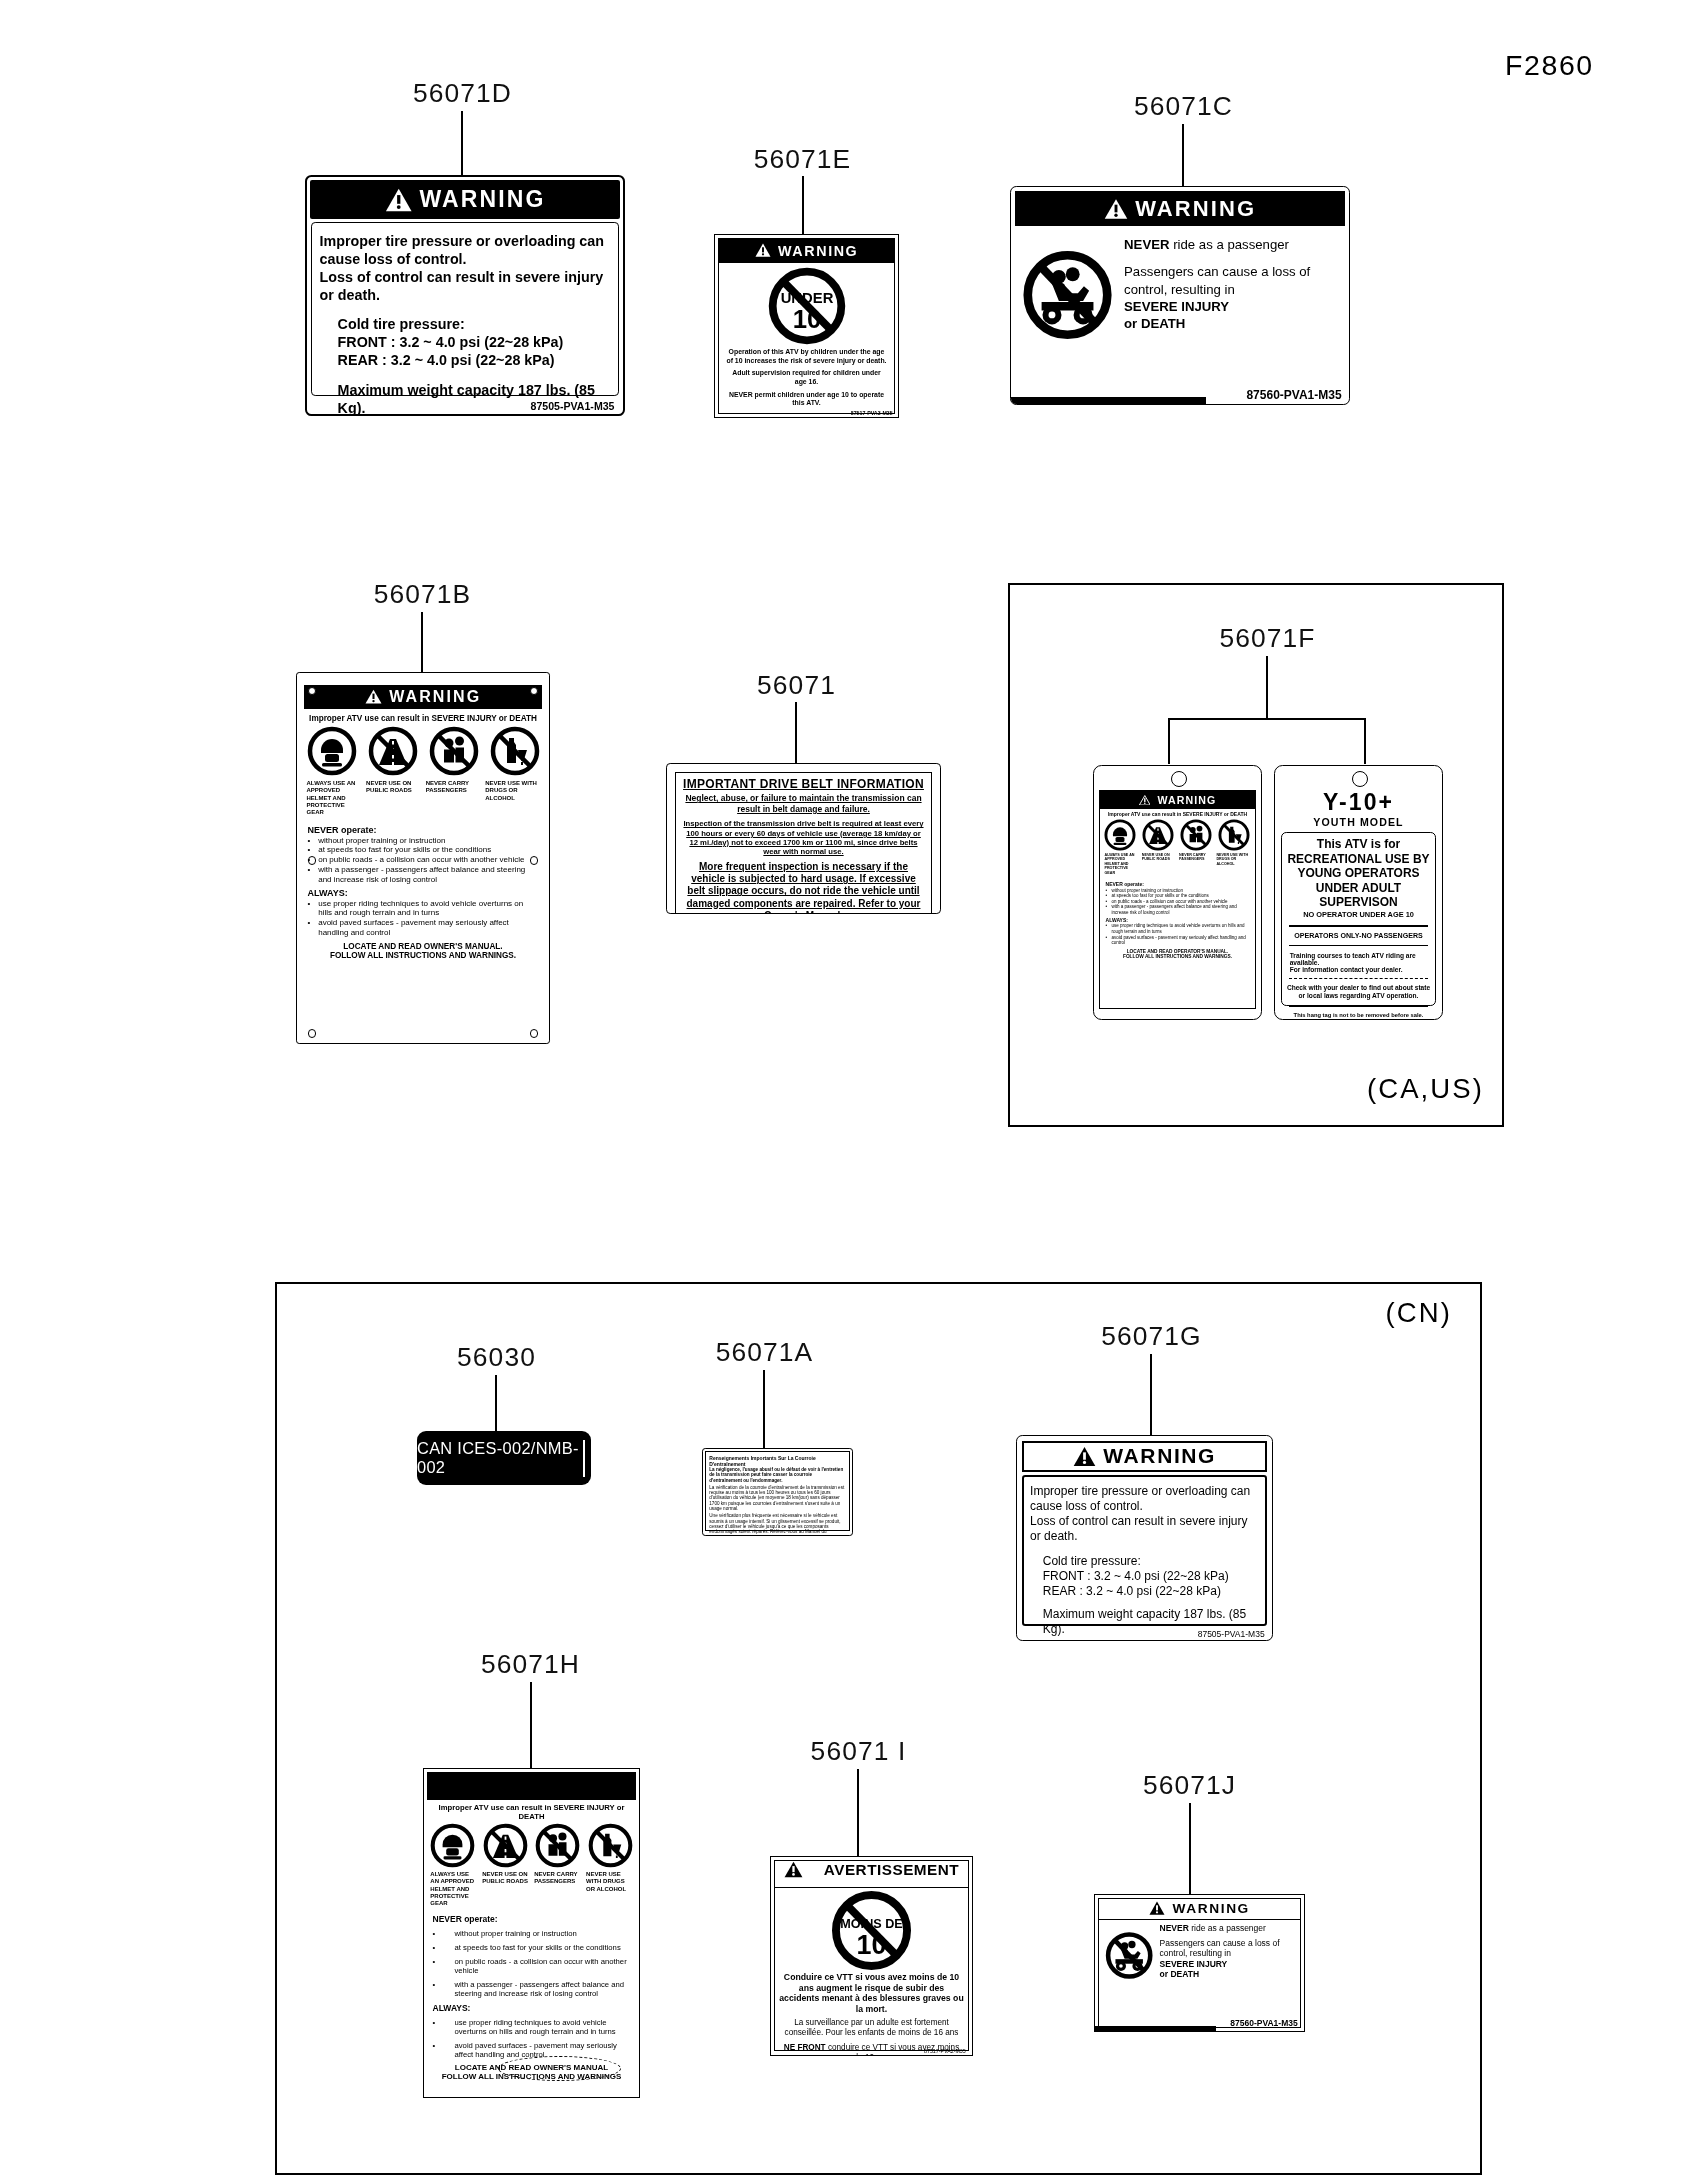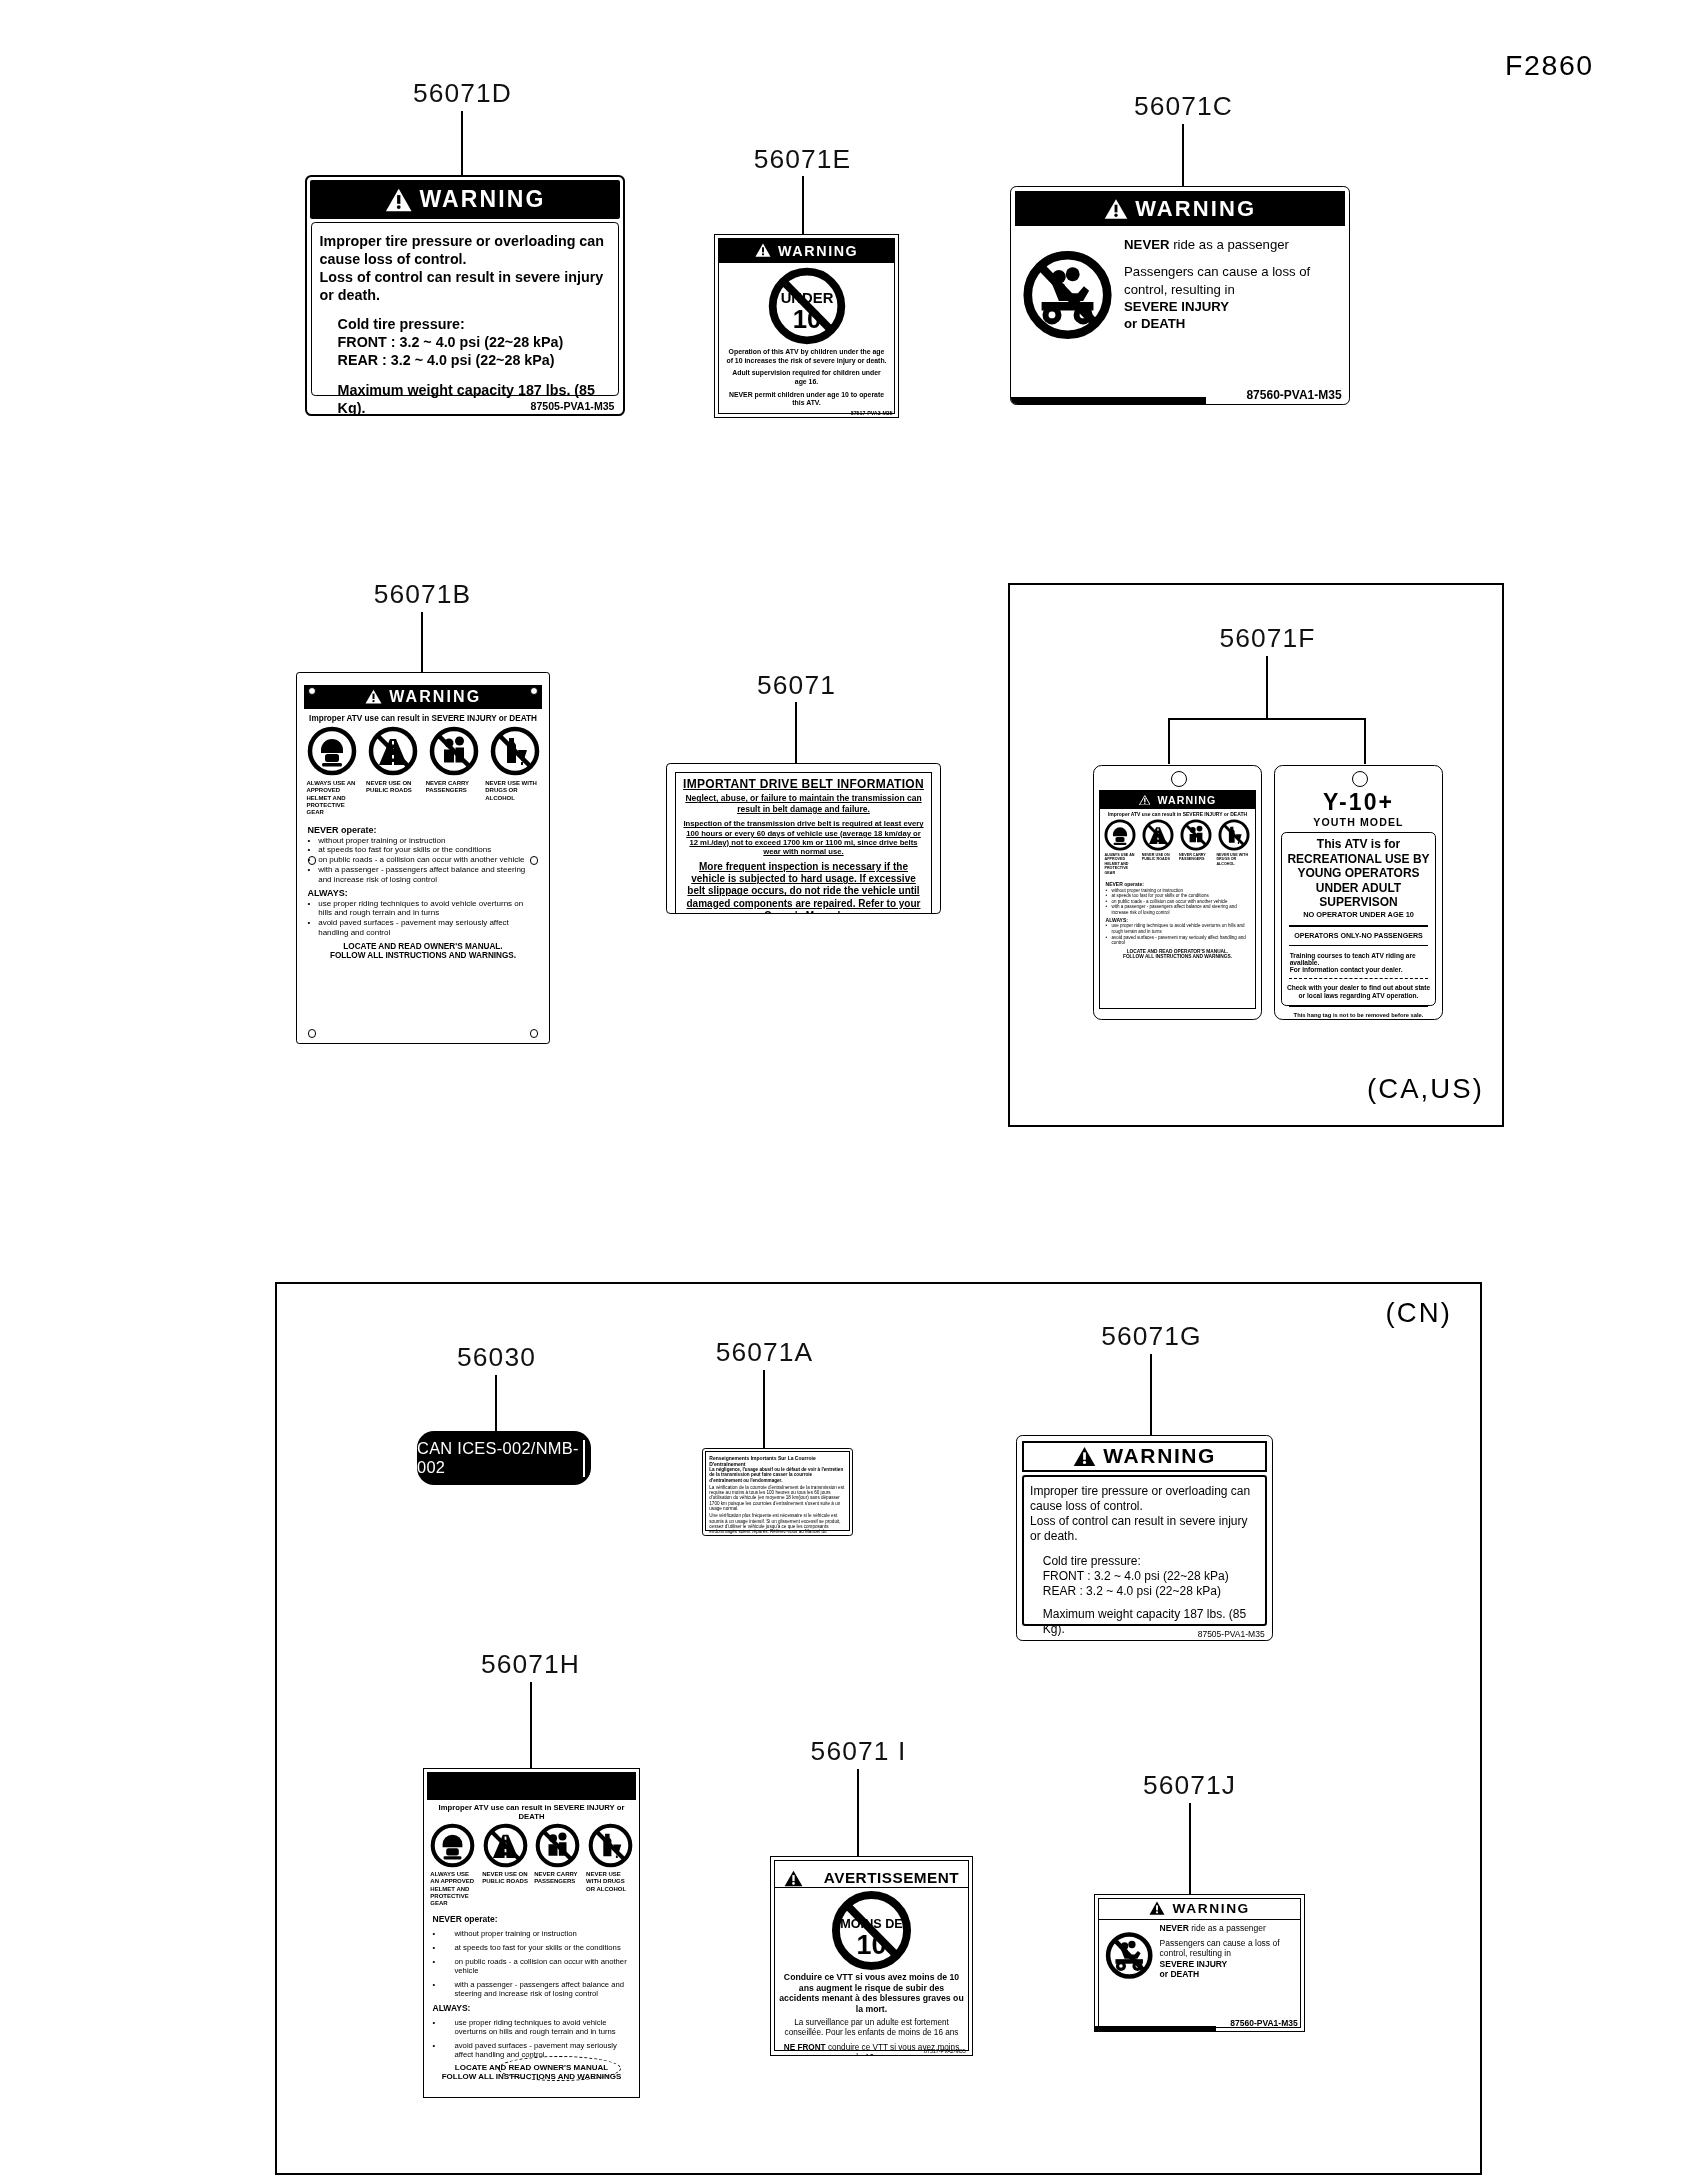--- a/index.html
+++ b/index.html
@@ -302,21 +302,21 @@
       <div class="rule"></div>
       <div style="font-size:6.6px;font-weight:700;padding:0 4.2px;">Training courses to teach ATV riding are available.</div>
       <div style="font-size:6.6px;font-weight:700;padding:0 4.2px;">For information contact your dealer.</div>
       <div class="rule" style="border-top-style:dashed;"></div>
       <div class="ctr" style="font-size:6.6px;font-weight:700;line-height:1.25;">Check with your dealer to find out about state or local laws regarding ATV operation.</div>
       <div class="rule"></div>
       <div class="ctr" style="font-size:5.8px;font-weight:700;">This hang tag is not to be removed before sale.</div>
     </div>
   </div>
 
-  <div style="position:absolute;left:417px;top:1431px;width:174px;height:54px;background:#000;border-radius:17px;">
+  <div style="position:absolute;left:417px;top:1431px;width:174px;height:54px;background:#000;border-radius:9px;">
     <div style="position:absolute;inset:0;display:flex;align-items:center;justify-content:center;color:#fff;font-size:16.4px;letter-spacing:0.3px;">CAN ICES-002/NMB-002</div>
     <div style="position:absolute;right:6.3px;top:8.5px;bottom:8.5px;width:2.1px;background:#fff;"></div>
   </div>
 
   <div class="lab" style="left:702px;top:1448px;width:151px;height:88px;border-width:1.1px;border-radius:3.2px;">
     <div class="inner" style="margin:2.1px;height:80px;border-width:1.1px;padding:2.6px 3.2px;">
       <div style="font-size:5px;font-weight:800;">Renseignements Importants Sur La Courroie D'entraînement</div>
       <div style="font-size:4.6px;font-weight:700;line-height:1.18;">La négligence, l'usage abusif ou le défaut de voir à l'entretien de la transmission peut faire casser la courroie d'entraînement ou l'endommager.</div>
       <div style="font-size:4.6px;line-height:1.18;margin-top:1.6px;">La vérification de la courroie d'entraînement de la transmission est requise au moins à tous les 100 heures ou tous les 60 jours d'utilisation du véhicule (en moyenne 18 km/jour) sans dépasser 1700 km puisque les courroies d'entraînement s'usent suite à un usage normal.</div>
       <div style="font-size:4.6px;line-height:1.18;margin-top:1.6px;">Une vérification plus fréquente est nécessaire si le véhicule est soumis à un usage intensif. Si un glissement excessif se produit, cessez d'utiliser le véhicule jusqu'à ce que les composants endommagés soient réparés. Référez-vous au Manuel du propriétaire.</div>
@@ -393,21 +393,21 @@
     </div>
     <div class="ctr" style="font-weight:700;font-size:8px;margin-top:3.2px;position:relative;">
       <div>LOCATE AND READ OWNER'S MANUAL</div>
       <div>FOLLOW ALL INSTRUCTIONS AND WARNINGS</div>
       <div style="position:absolute;left:74px;top:-6.3px;width:121px;height:23px;border:1.6px dashed #000;border-radius:50%;"></div>
     </div>
   </div>
 
   <div class="lab" style="left:770px;top:1856px;width:203px;height:200px;border-width:1.1px;">
     <div class="inner" style="margin:2.6px;height:191px;border-width:1.6px;">
-      <div style="height:26.4px;display:flex;align-items:flex-end;justify-content:center;gap:21px;font-weight:800;font-size:15.3px;letter-spacing:0.5px;border-bottom:1.6px solid #000;">
+      <div style="height:26.4px;display:flex;align-items:flex-start;justify-content:center;gap:21px;font-weight:800;font-size:15.3px;letter-spacing:0.5px;border-bottom:1.6px solid #000;">
         <svg width="19" height="17" viewBox="0 0 100 88">
             <path d="M50 3 97 85H3Z" fill="#000"></path>
             <rect x="44" y="26" width="12" height="32" fill="#fff"></rect>
             <circle cx="50" cy="70" r="7" fill="#fff"></circle>
           </svg>
         <span>AVERTISSEMENT</span>
       </div>
       <div style="display:flex;justify-content:center;margin-top:3.2px;">
         <svg width="79" height="79" viewBox="0 0 100 100">
           <circle cx="50" cy="50" r="45" fill="none" stroke="#000" stroke-width="10"></circle>

